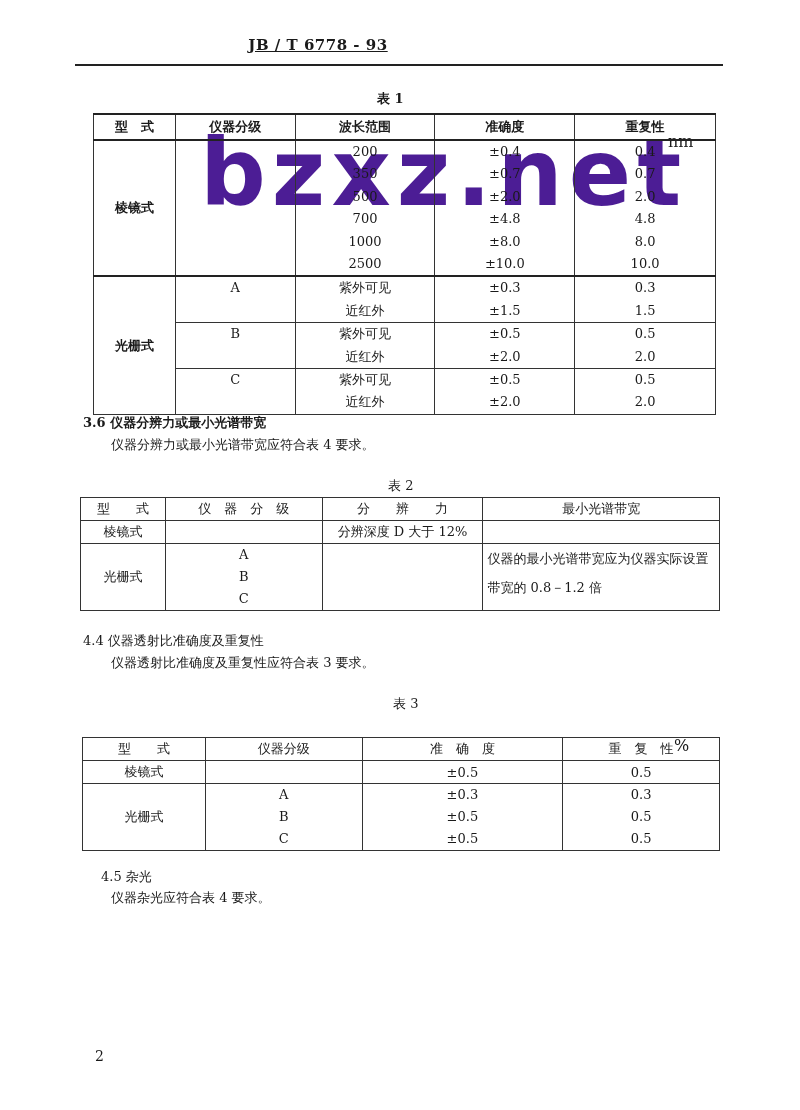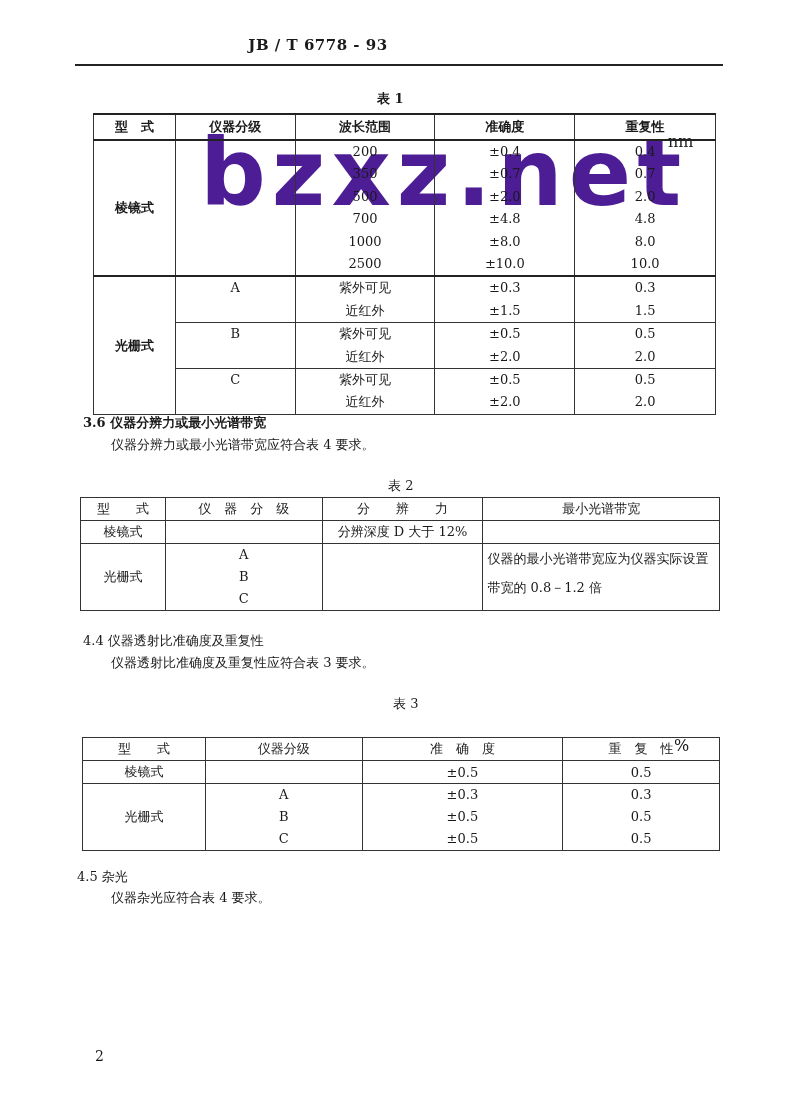--- a/index.html
+++ b/index.html
@@ -1,21 +1,21 @@
 <!DOCTYPE html>
 <html><head>
 <meta charset="utf-8">
 <style>
   html, body { margin: 0; padding: 0; }
   body {
     width: 800px; height: 1110px; background: #ffffff; position: relative; overflow: hidden;
     font-family: "DejaVu Serif", "Liberation Serif", serif; color: #1a1a1a;
   }
   .abs { position: absolute; }
-  .std-code { left: 0; width: 636px; top: 36px; text-align: center; font-size: 15px; font-weight: bold; letter-spacing: 0.5px; }
+  .std-code { left: 0; width: 636px; top: 36px; text-align: center; font-size: 15px; font-weight: bold; letter-spacing: 0.5px; text-decoration: underline; }
   .header-rule { left: 75px; width: 648px; top: 64px; height: 0; border-top: 2px solid #222; }
   .watermark {
     left: 200px; top: 128px; font-family: "DejaVu Sans", "Liberation Sans", sans-serif;
     font-size: 92px; font-weight: bold; color: #4c1d95; letter-spacing: 6px; line-height: 1; z-index: 0;
   }
   .caption { font-size: 13px; }
   .unit { font-size: 16px; margin-top: 40px; }
   table { border-collapse: collapse; position: absolute; z-index: 1; padding-left: 47px; }
   td, th { border: 1px solid #333; padding: 0; text-align: center; vertical-align: middle; font-size: 13px; font-weight: normal; }
   th { font-weight: bold; }
@@ -233,16 +233,16 @@
       </td>
       <td class="stack">
         <div>0.3</div>
         <div>0.5</div>
         <div>0.5</div>
       </td>
     </tr>
   </tbody>
 </table>
 
-<div class="abs sec-body" style="left:77px; top:868px;">4.5  杂光</div>
+<div class="abs sec-body" style="left:101px; top:868px;">4.5  杂光</div>
 <div class="abs sec-body" style="left:111px; top:889px;">仪器杂光应符合表 4 要求。</div>
 
 <div class="abs page-num" style="left:95px; top:1048px;">2</div>
 
 </body></html>

